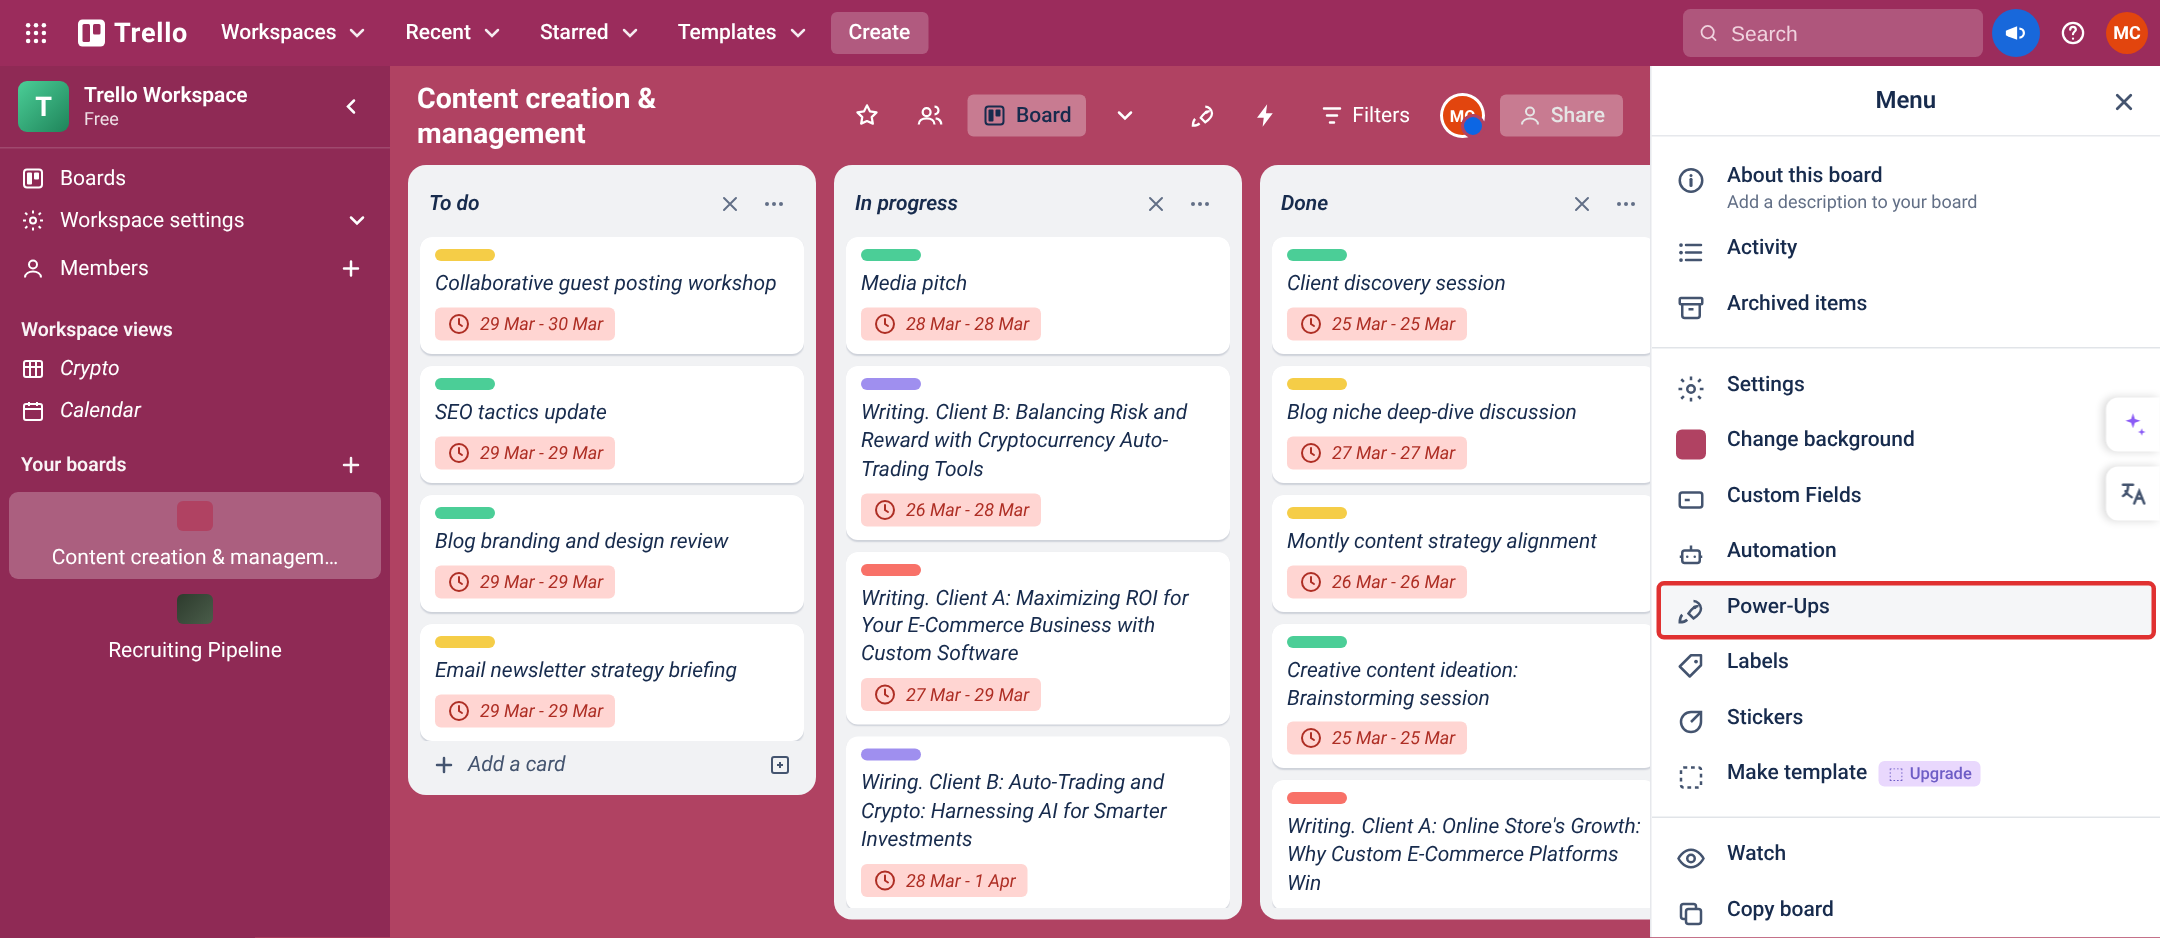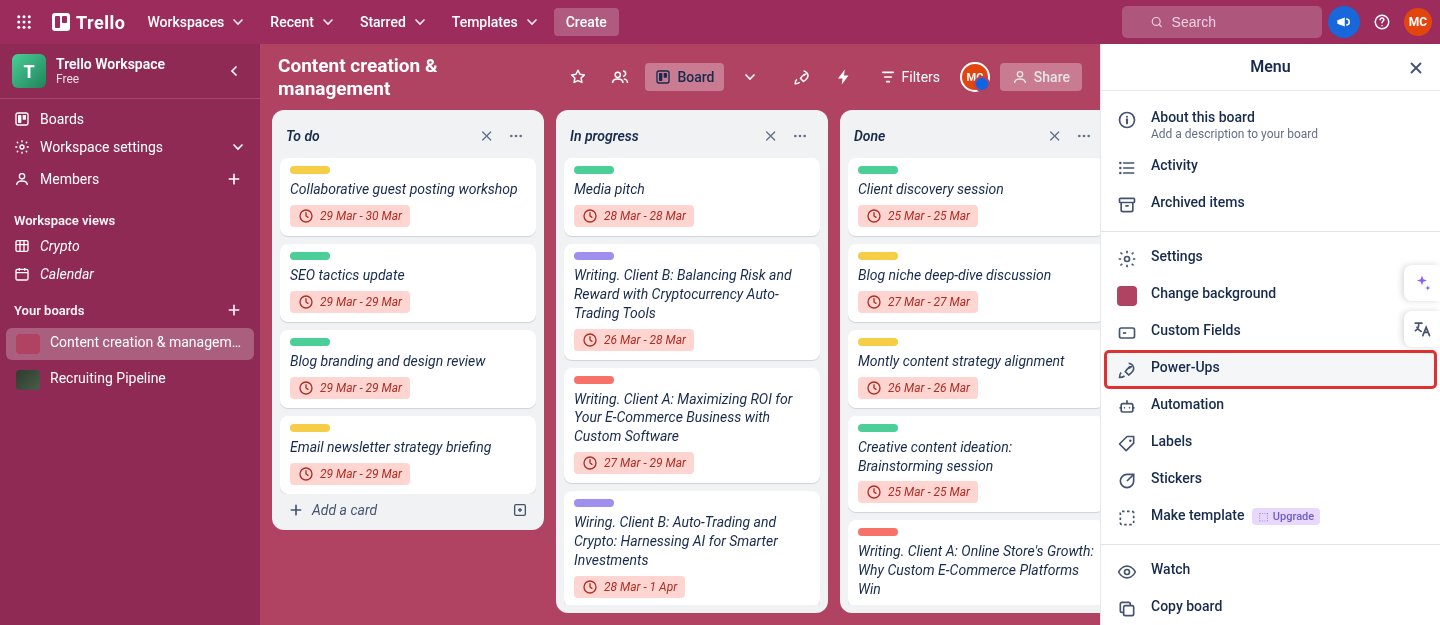--- a/index.html
+++ b/index.html
@@ -19,21 +19,21 @@
 .logo-square { width:18px; height:18px; background:#fff; border-radius:3px; position:relative; }
 .logo-square::before, .logo-square::after {
   content:""; position:absolute; background:#9b2c5c; border-radius:1px; top:3px; width:5px;
 }
 .logo-square::before { left:3px; height:12px; }
 .logo-square::after { right:3px; height:7px; }
 .nav-btn { display:flex; align-items:center; gap:6px; padding:6px 10px; border-radius:4px; cursor:pointer; font-size:14px; font-weight:500; }
 .create-btn { background: rgba(255,255,255,0.22); padding:6px 12px; border-radius:4px; cursor:pointer; font-size:14px; font-weight:500;}
 .chev { font-size:10px; opacity:0.9; }
 .nav-right { display:flex; align-items:center; gap:6px; }
-.search-box { width:200px; height:32px; background:rgba(255,255,255,0.2); border-radius:5px; display:flex; align-items:center; padding:0 28px; gap:8px; color:#fce7f0; cursor:text;}
+.search-box { width:200px; height:32px; background:rgba(255,255,255,0.2); border-radius:5px; display:flex; align-items:center; padding:0 10px; gap:8px; color:#fce7f0; cursor:text;}
 .search-box input { background:none; border:none; outline:none; color:#fff; font-size:14px; width:100%; }
 .search-box input::placeholder { color: #f0d2de; }
 .icon-btn { width:32px; height:32px; display:flex; align-items:center; justify-content:center; border-radius:50%; cursor:pointer; }
 .megaphone { background:#1868db; }
 .avatar { width:28px; height:28px; border-radius:50%; background:#e2450e; color:#fff; font-size:12px; font-weight:700; display:flex; align-items:center; justify-content:center; cursor:pointer; }
 
 
 .main { display:flex; height:calc(625px - 44px); }
 
 
@@ -46,21 +46,21 @@
 .ws-info .name{ font-weight:600; font-size:14px; }
 .ws-info .plan{ font-size:12px; opacity:0.85; }
 .collapse { width:28px; height:28px; display:flex; align-items:center; justify-content:center; cursor:pointer; border-radius:4px; }
 .sb-section { padding:6px 0; }
 .sb-item { display:flex; align-items:center; gap:10px; padding:6px 14px; font-size:14px; cursor:pointer; border-radius:0;}
 .sb-item .spacer{flex:1;}
 .sb-heading { font-size:13px; font-weight:600; padding:10px 14px 4px; opacity:0.95; display:flex; align-items:center;}
 .sb-heading .spacer{flex:1;}
 .sb-plus{ width:24px;height:24px; display:flex;align-items:center;justify-content:center;cursor:pointer;border-radius:4px;}
 .sb-view { font-style:italic; }
-.board-item { display:flex; gap:10px; padding:6px 10px; font-size:14px; cursor:pointer; margin:2px 6px; border-radius:6px;}
+.board-item { display:flex; align-items:center; gap:10px; padding:6px 10px; font-size:14px; cursor:pointer; margin:2px 6px; border-radius:6px;flex-direction:column;}
 .board-item.active { background:rgba(255,255,255,0.25); }
 .board-color { width:24px;height:20px;border-radius:4px; flex-shrink:0;}
 .board-item .label { white-space:nowrap; overflow:hidden; text-overflow:ellipsis; }
 
 
 .board-area { flex:1; display:flex; flex-direction:column; background:#b04262; overflow:hidden; }
 .board-header { display:flex; align-items:center; padding:10px 18px; gap:10px; color:#fff; }
 .board-title { font-size:19px; font-weight:700; }
 .bh-btn { width:32px;height:32px; display:flex;align-items:center;justify-content:center; cursor:pointer; border-radius:4px;}
 .view-switch { background:rgba(255,255,255,0.3); color:#172b4d; padding:6px 10px; border-radius:4px; display:flex; gap:6px; align-items:center; cursor:pointer; font-size:14px; font-weight:500;}
@@ -659,38 +659,38 @@
       <div class="menu-item">
           <div class="menu-icon">
             <svg class="ic20">
               <use href="#i-field"></use>
             </svg>
           </div>
           <div class="menu-text">
             <div class="title">Custom Fields</div>
           </div>
         </div>
+      <div class="menu-item">
+          <div class="menu-icon">
+            <svg class="ic20">
+              <use href="#i-robot"></use>
+            </svg>
+          </div>
+          <div class="menu-text">
+            <div class="title">Automation</div>
+          </div>
+        </div>
       <div class="menu-item highlight">
           <div class="menu-icon">
             <svg class="ic20">
               <use href="#i-rocket"></use>
             </svg>
           </div>
           <div class="menu-text">
             <div class="title">Power-Ups</div>
-          </div>
-        </div>
-      <div class="menu-item">
-          <div class="menu-icon">
-            <svg class="ic20">
-              <use href="#i-robot"></use>
-            </svg>
-          </div>
-          <div class="menu-text">
-            <div class="title">Automation</div>
           </div>
         </div>
       <div class="menu-item">
           <div class="menu-icon">
             <svg class="ic20">
               <use href="#i-tag"></use>
             </svg>
           </div>
           <div class="menu-text">
             <div class="title">Labels</div>

